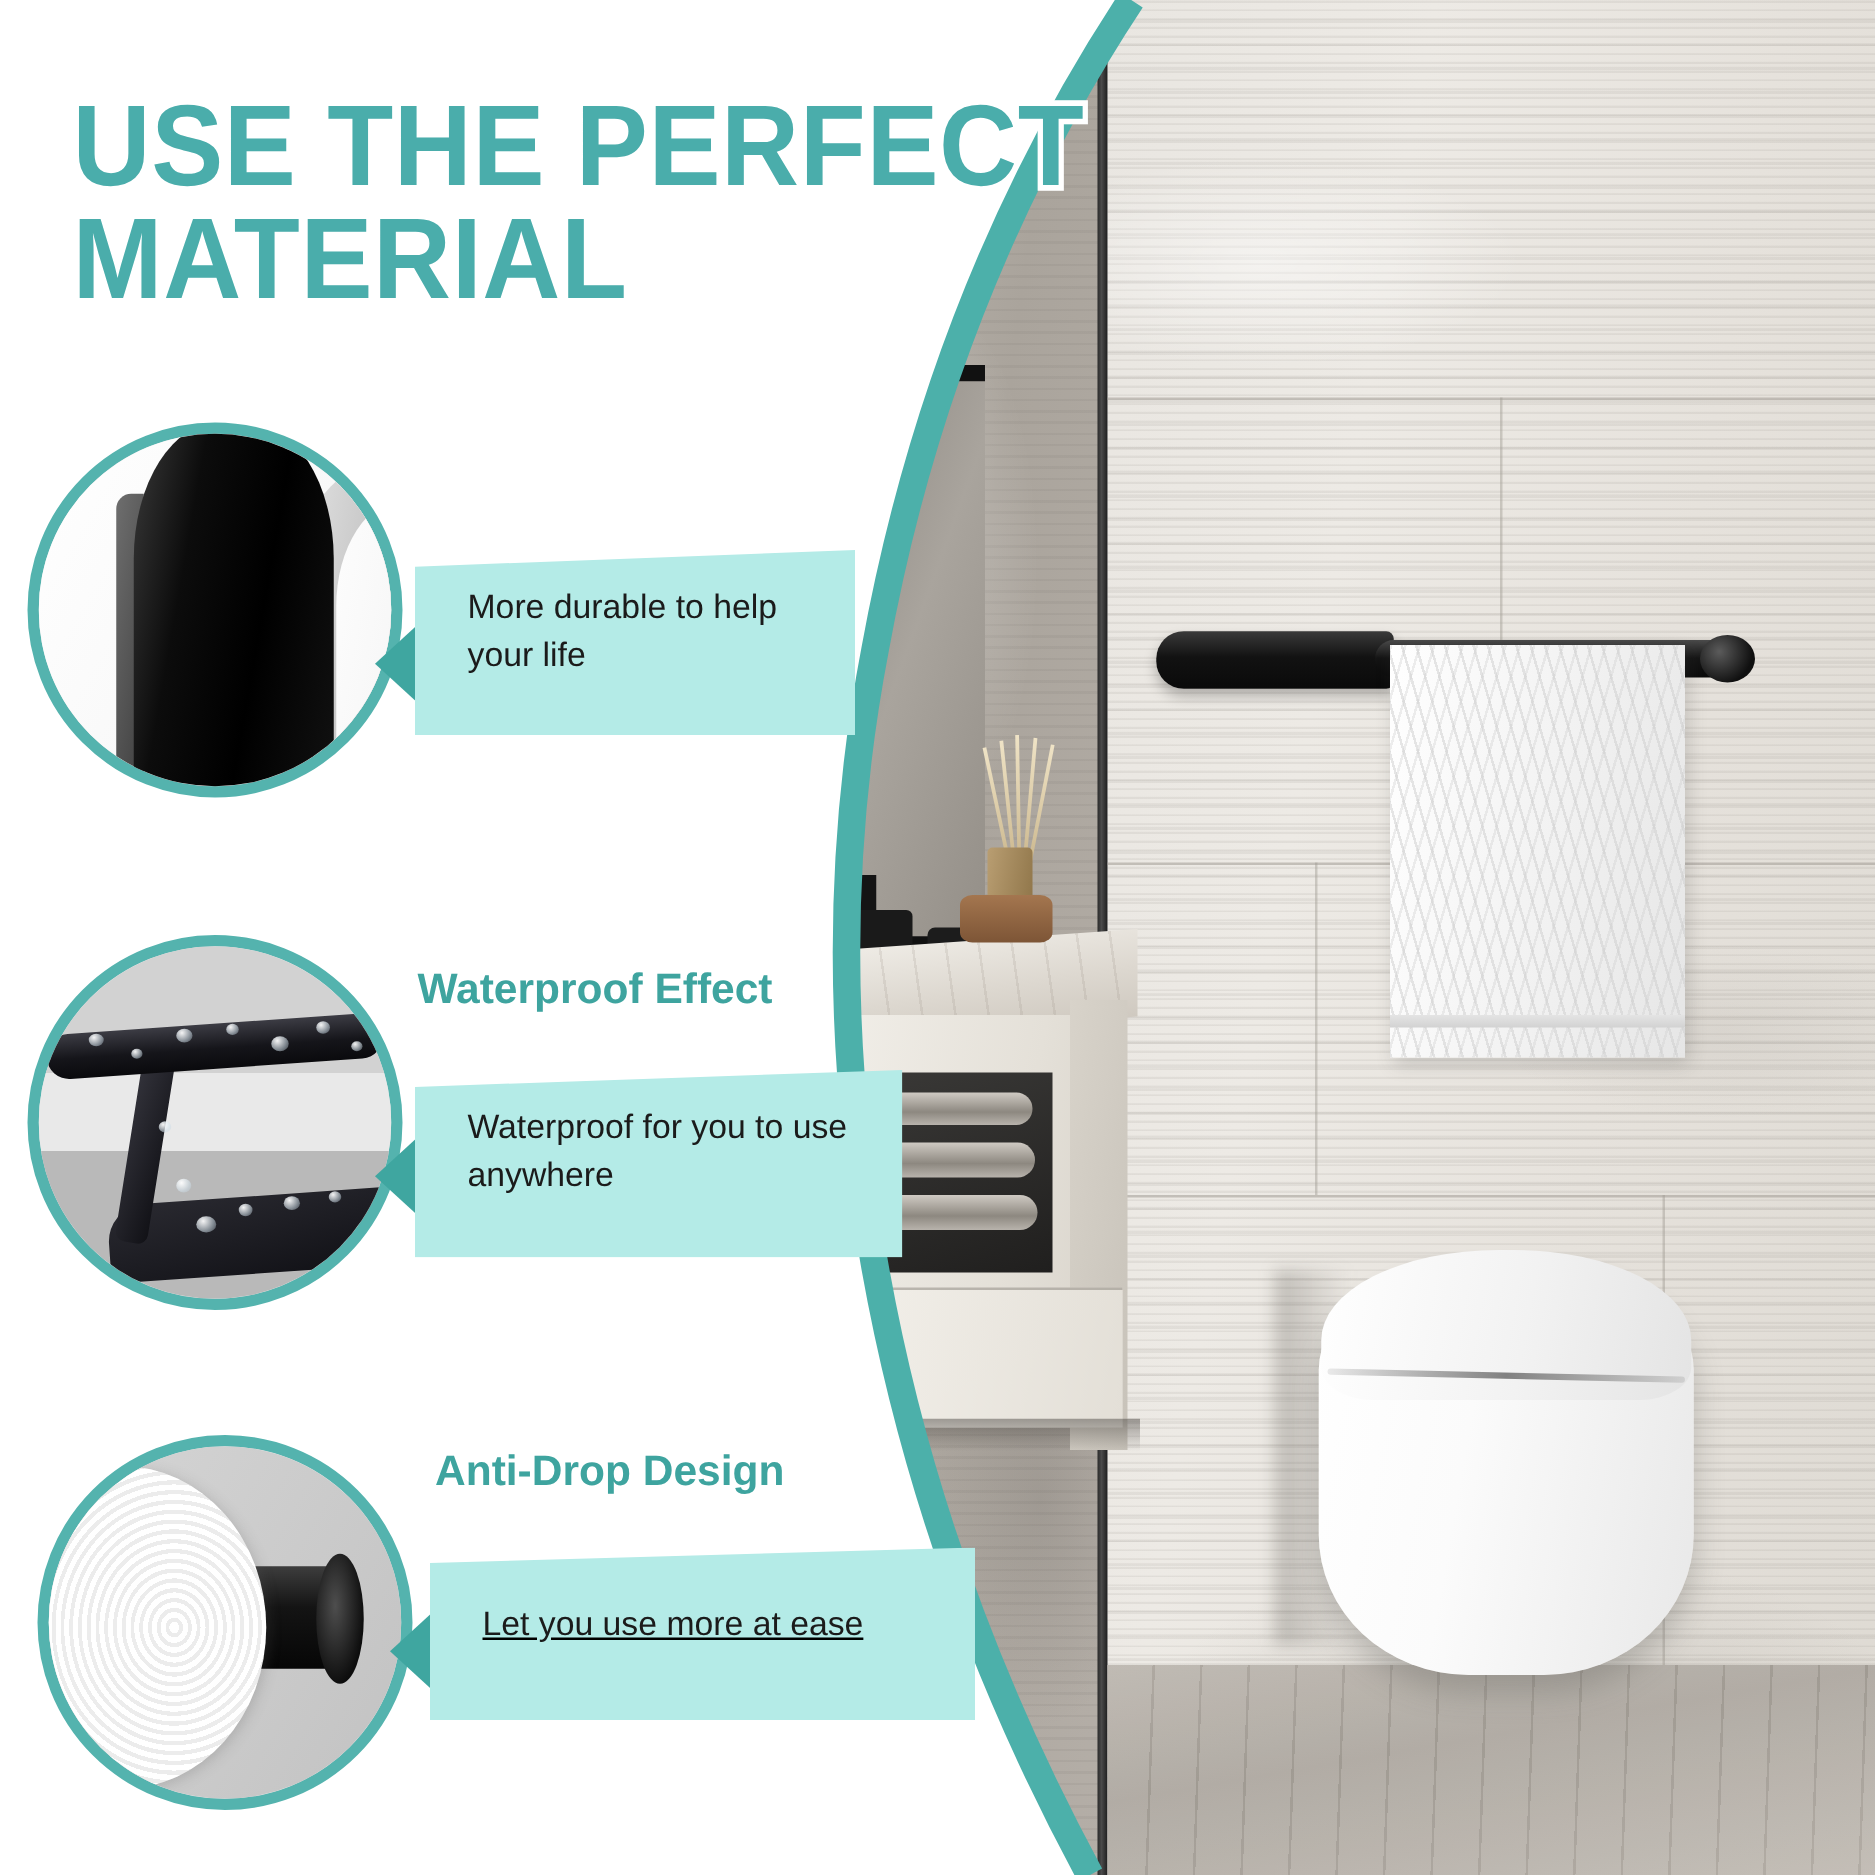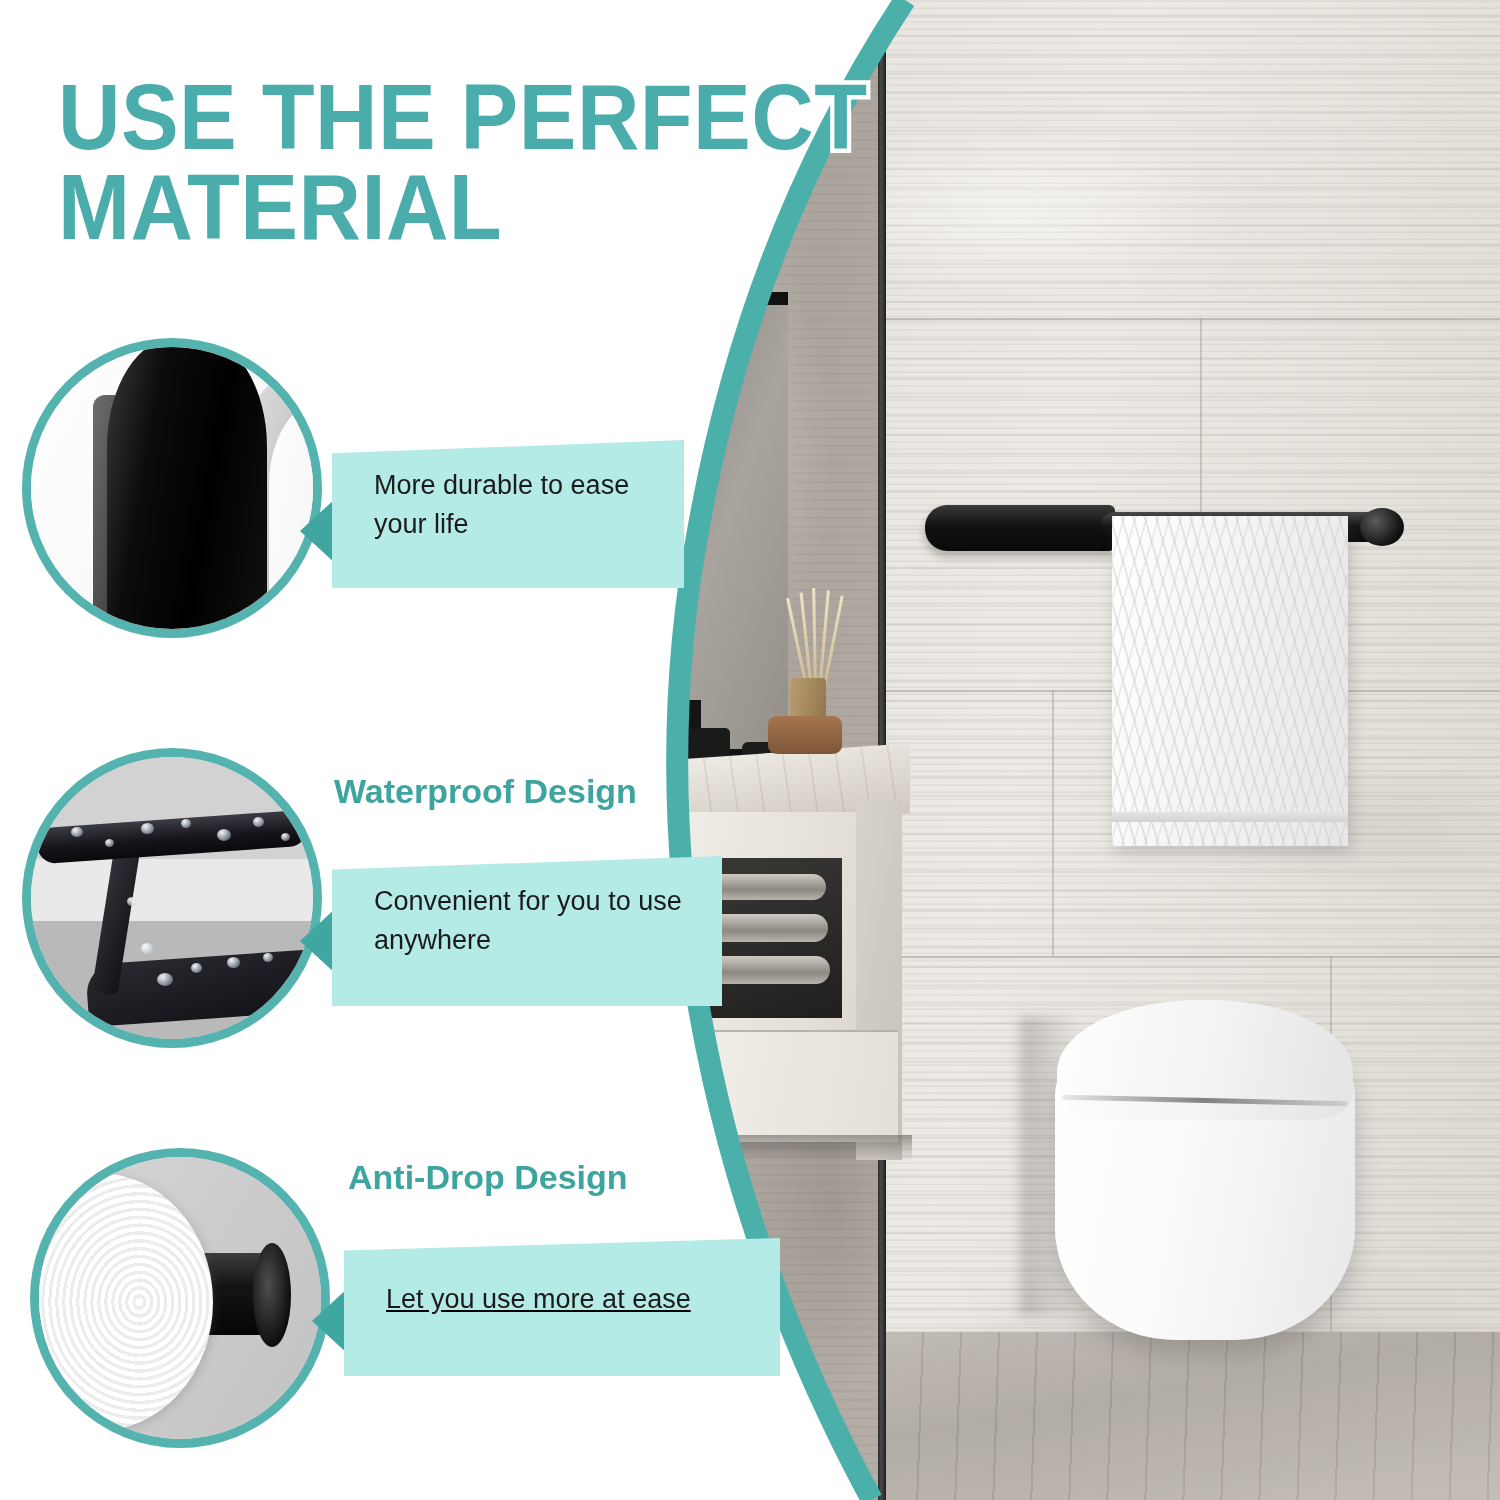--- a/index.html
+++ b/index.html
@@ -393,29 +393,29 @@
     <div class="pr-bg"></div>
     <div class="pr-core"></div>
     <div class="pr-knob"></div>
     <div class="pr-knob-cap"></div>
     <div class="pr-roll"></div>
   </div>
 
   <div class="callout" id="callout-1">
     <div class="callout-arrow"></div>
     <div class="callout-box">
-      <div class="callout-text">More durable to ease your life</div>
+      <div class="callout-text">More durable to help your life</div>
     </div>
   </div>
 
   <div class="callout" id="callout-2">
-    <div class="callout-title">Waterproof Design</div>
+    <div class="callout-title">Waterproof Effect</div>
     <div class="callout-arrow"></div>
     <div class="callout-box">
-      <div class="callout-text">Convenient for you to use anywhere</div>
+      <div class="callout-text">Waterproof for you to use anywhere</div>
     </div>
   </div>
 
   <div class="callout" id="callout-3">
     <div class="callout-title">Anti-Drop Design</div>
     <div class="callout-arrow"></div>
     <div class="callout-box">
       <div class="callout-text">Let you use more at ease</div>
     </div>
   </div>

